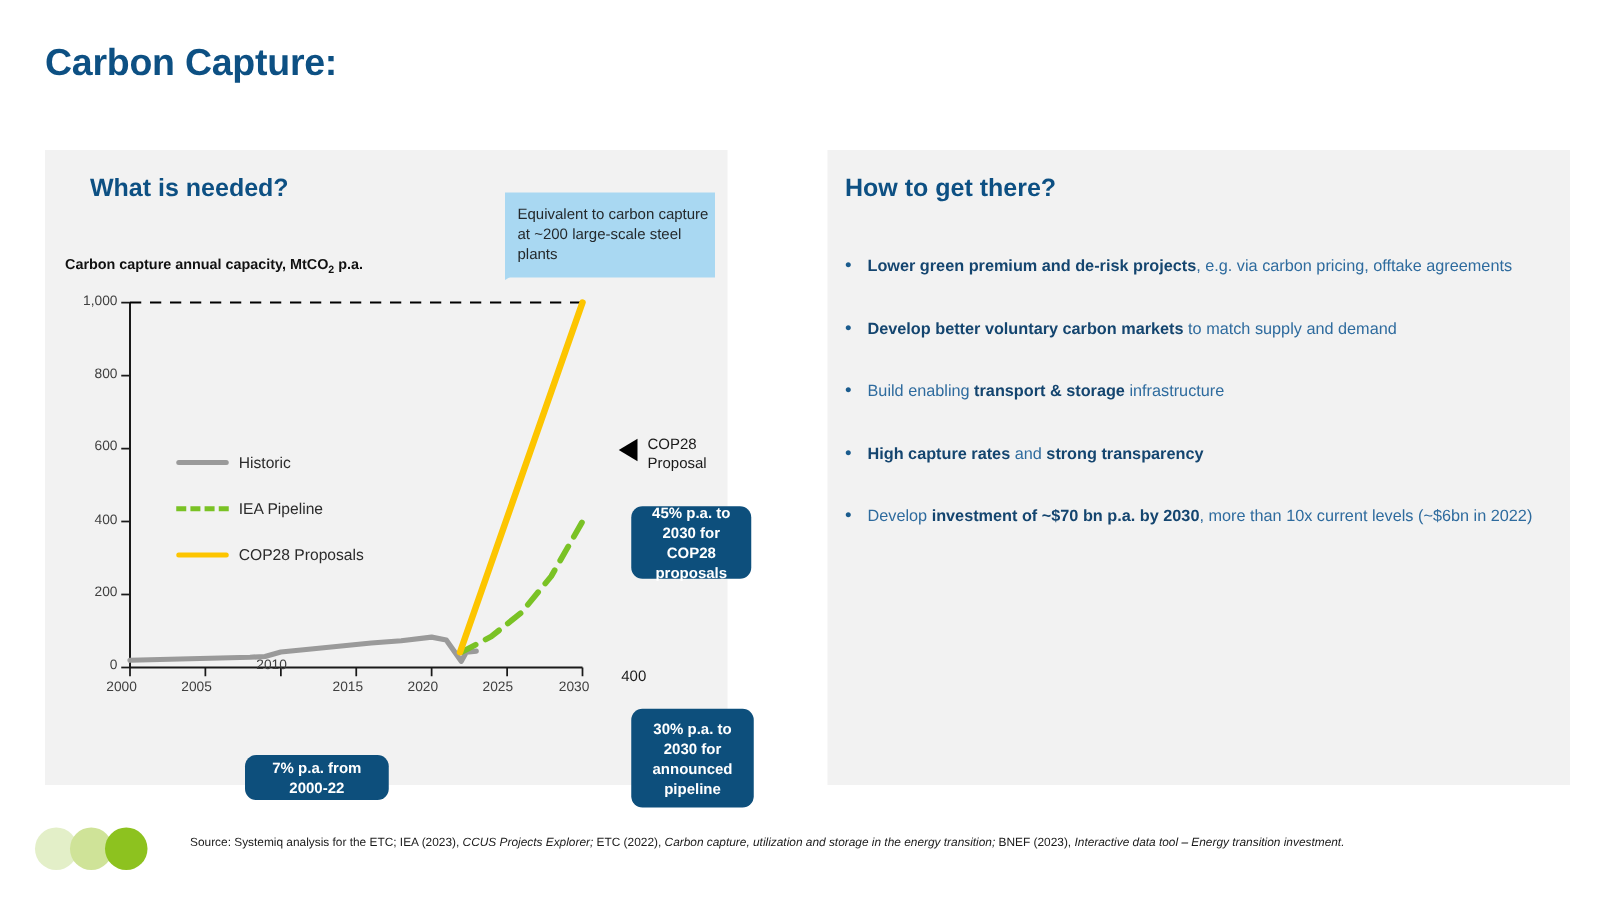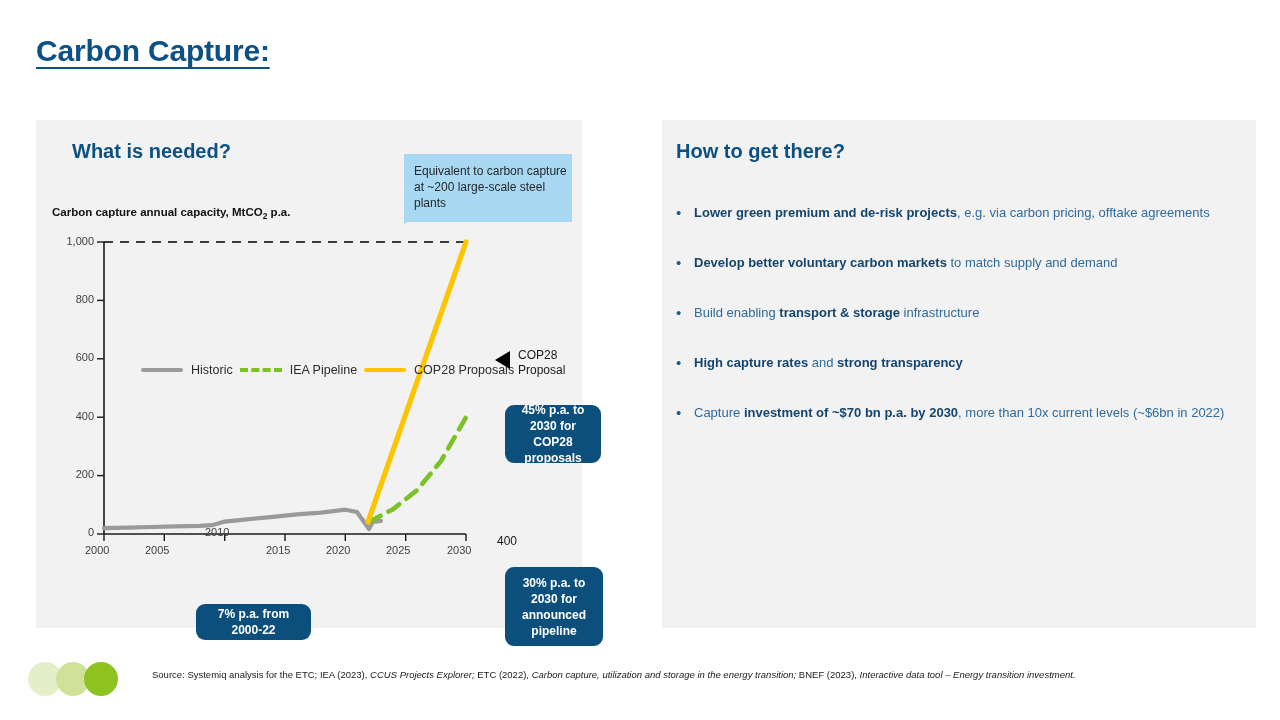--- a/index.html
+++ b/index.html
@@ -22,21 +22,20 @@
 
   
   #slide-title {
     position: absolute;
     left: 36px;
     top: 34px;
     font-size: 30px;
     font-weight: bold;
     color: #0d5083;
     letter-spacing: -0.2px;
-    text-decoration: underline;
     text-underline-offset: 6px;
     text-decoration-thickness: 2px;
   }
 
   
   .panel {
     position: absolute;
     background: #f2f2f2;
   }
   #panel-left  { left: 36px;  top: 120px; width: 546px; height: 508px; }
@@ -80,22 +79,22 @@
     white-space: nowrap;
   }
   .ytick { text-align: right; }
 
   
   #chart-legend {
     position: absolute;
     left: 105px;
     top: 243px;
     display: flex;
-    flex-direction: row;
-    gap: 7px;
+    flex-direction: column;
+    gap: 23px;
   }
   .legend-row {
     display: flex;
     align-items: center;
     gap: 8px;
     height: 14px;
   }
   .legend-swatch { width: 42px; height: 4px; border-radius: 2px; }
   .legend-swatch.dashed {
     height: 0;
@@ -329,21 +328,21 @@
         <span class="bullet-text"><span>Build enabling </span><b>transport &amp; storage</b><span> infrastructure</span></span>
       </div>
 
       <div class="bullet">
         <span class="bullet-dot">•</span>
         <span class="bullet-text"><b>High capture rates</b><span> and </span><b>strong transparency</b></span>
       </div>
 
       <div class="bullet">
         <span class="bullet-dot">•</span>
-        <span class="bullet-text"><span>Capture </span><b>investment of ~$70 bn p.a. by 2030</b><span>, more than 10x current levels (~$6bn in 2022)</span></span>
+        <span class="bullet-text"><span>Develop </span><b>investment of ~$70 bn p.a. by 2030</b><span>, more than 10x current levels (~$6bn in 2022)</span></span>
       </div>
 
     </div>
   </div>
 
   <div id="footer-logo">
     <span class="logo-dot" style="background:#e3efc8;"></span>
     <span class="logo-dot" style="background:#cfe398;"></span>
     <span class="logo-dot" style="background:#8dc21f;"></span>
   </div>

